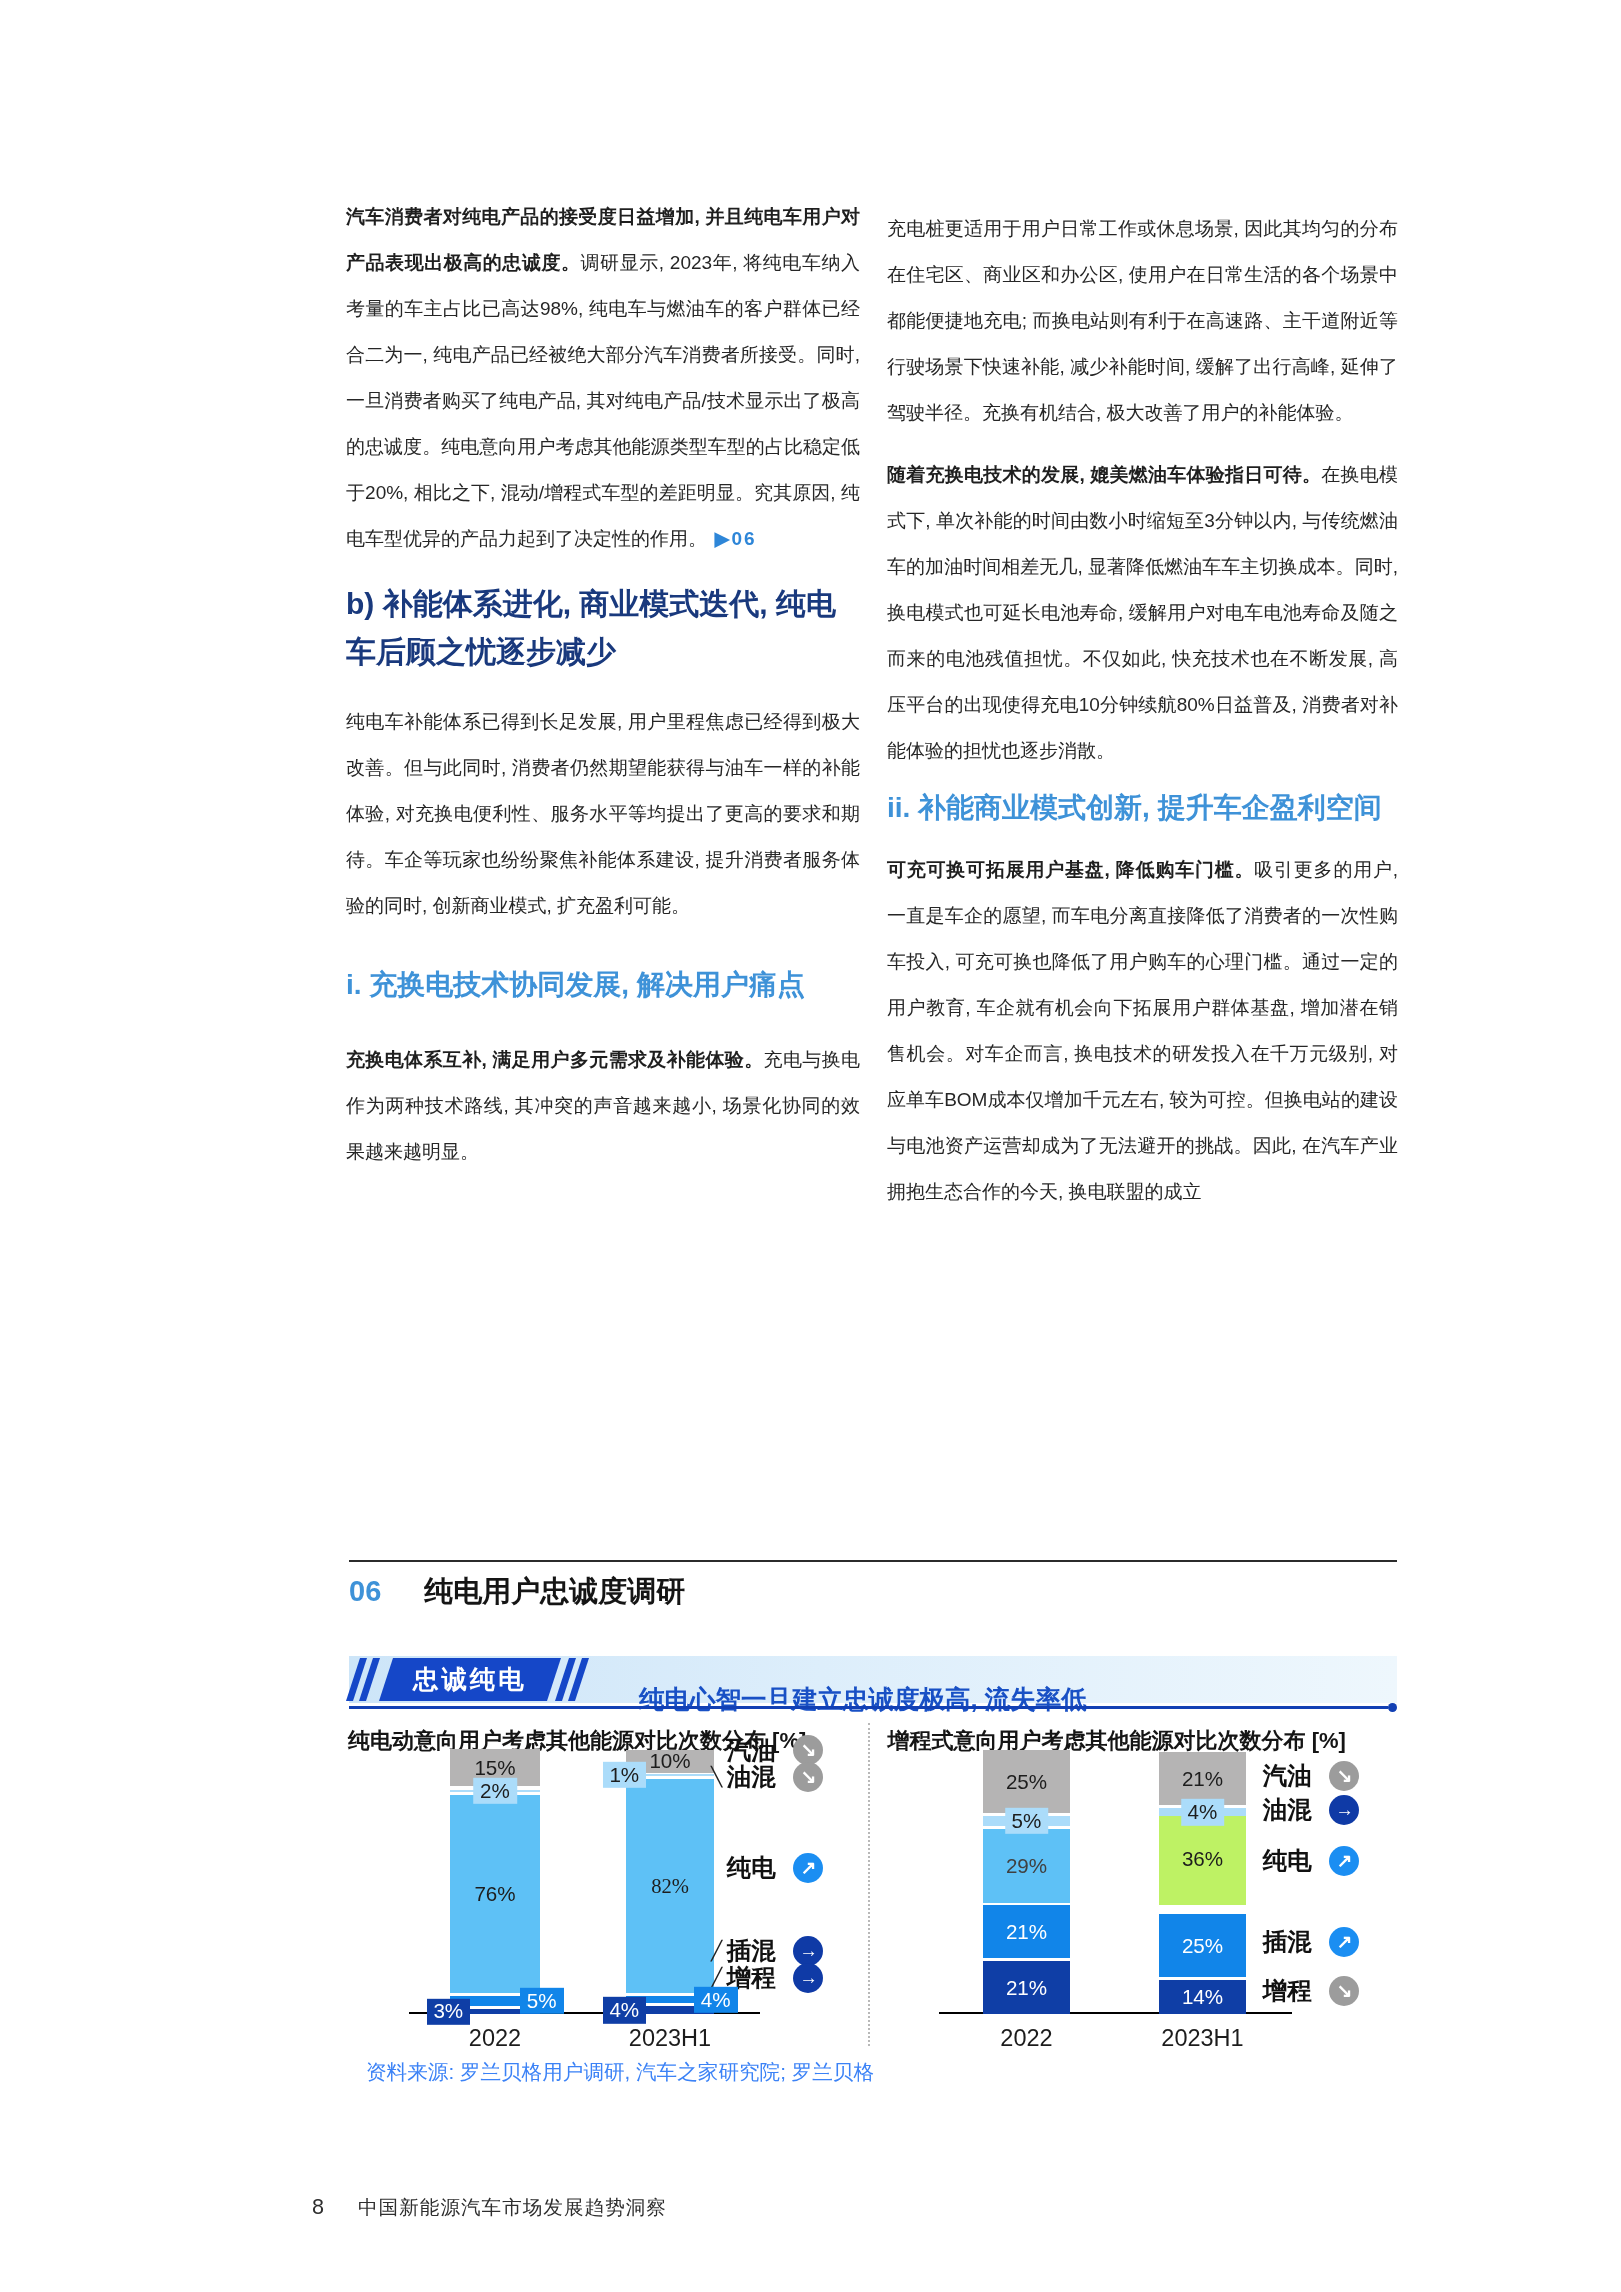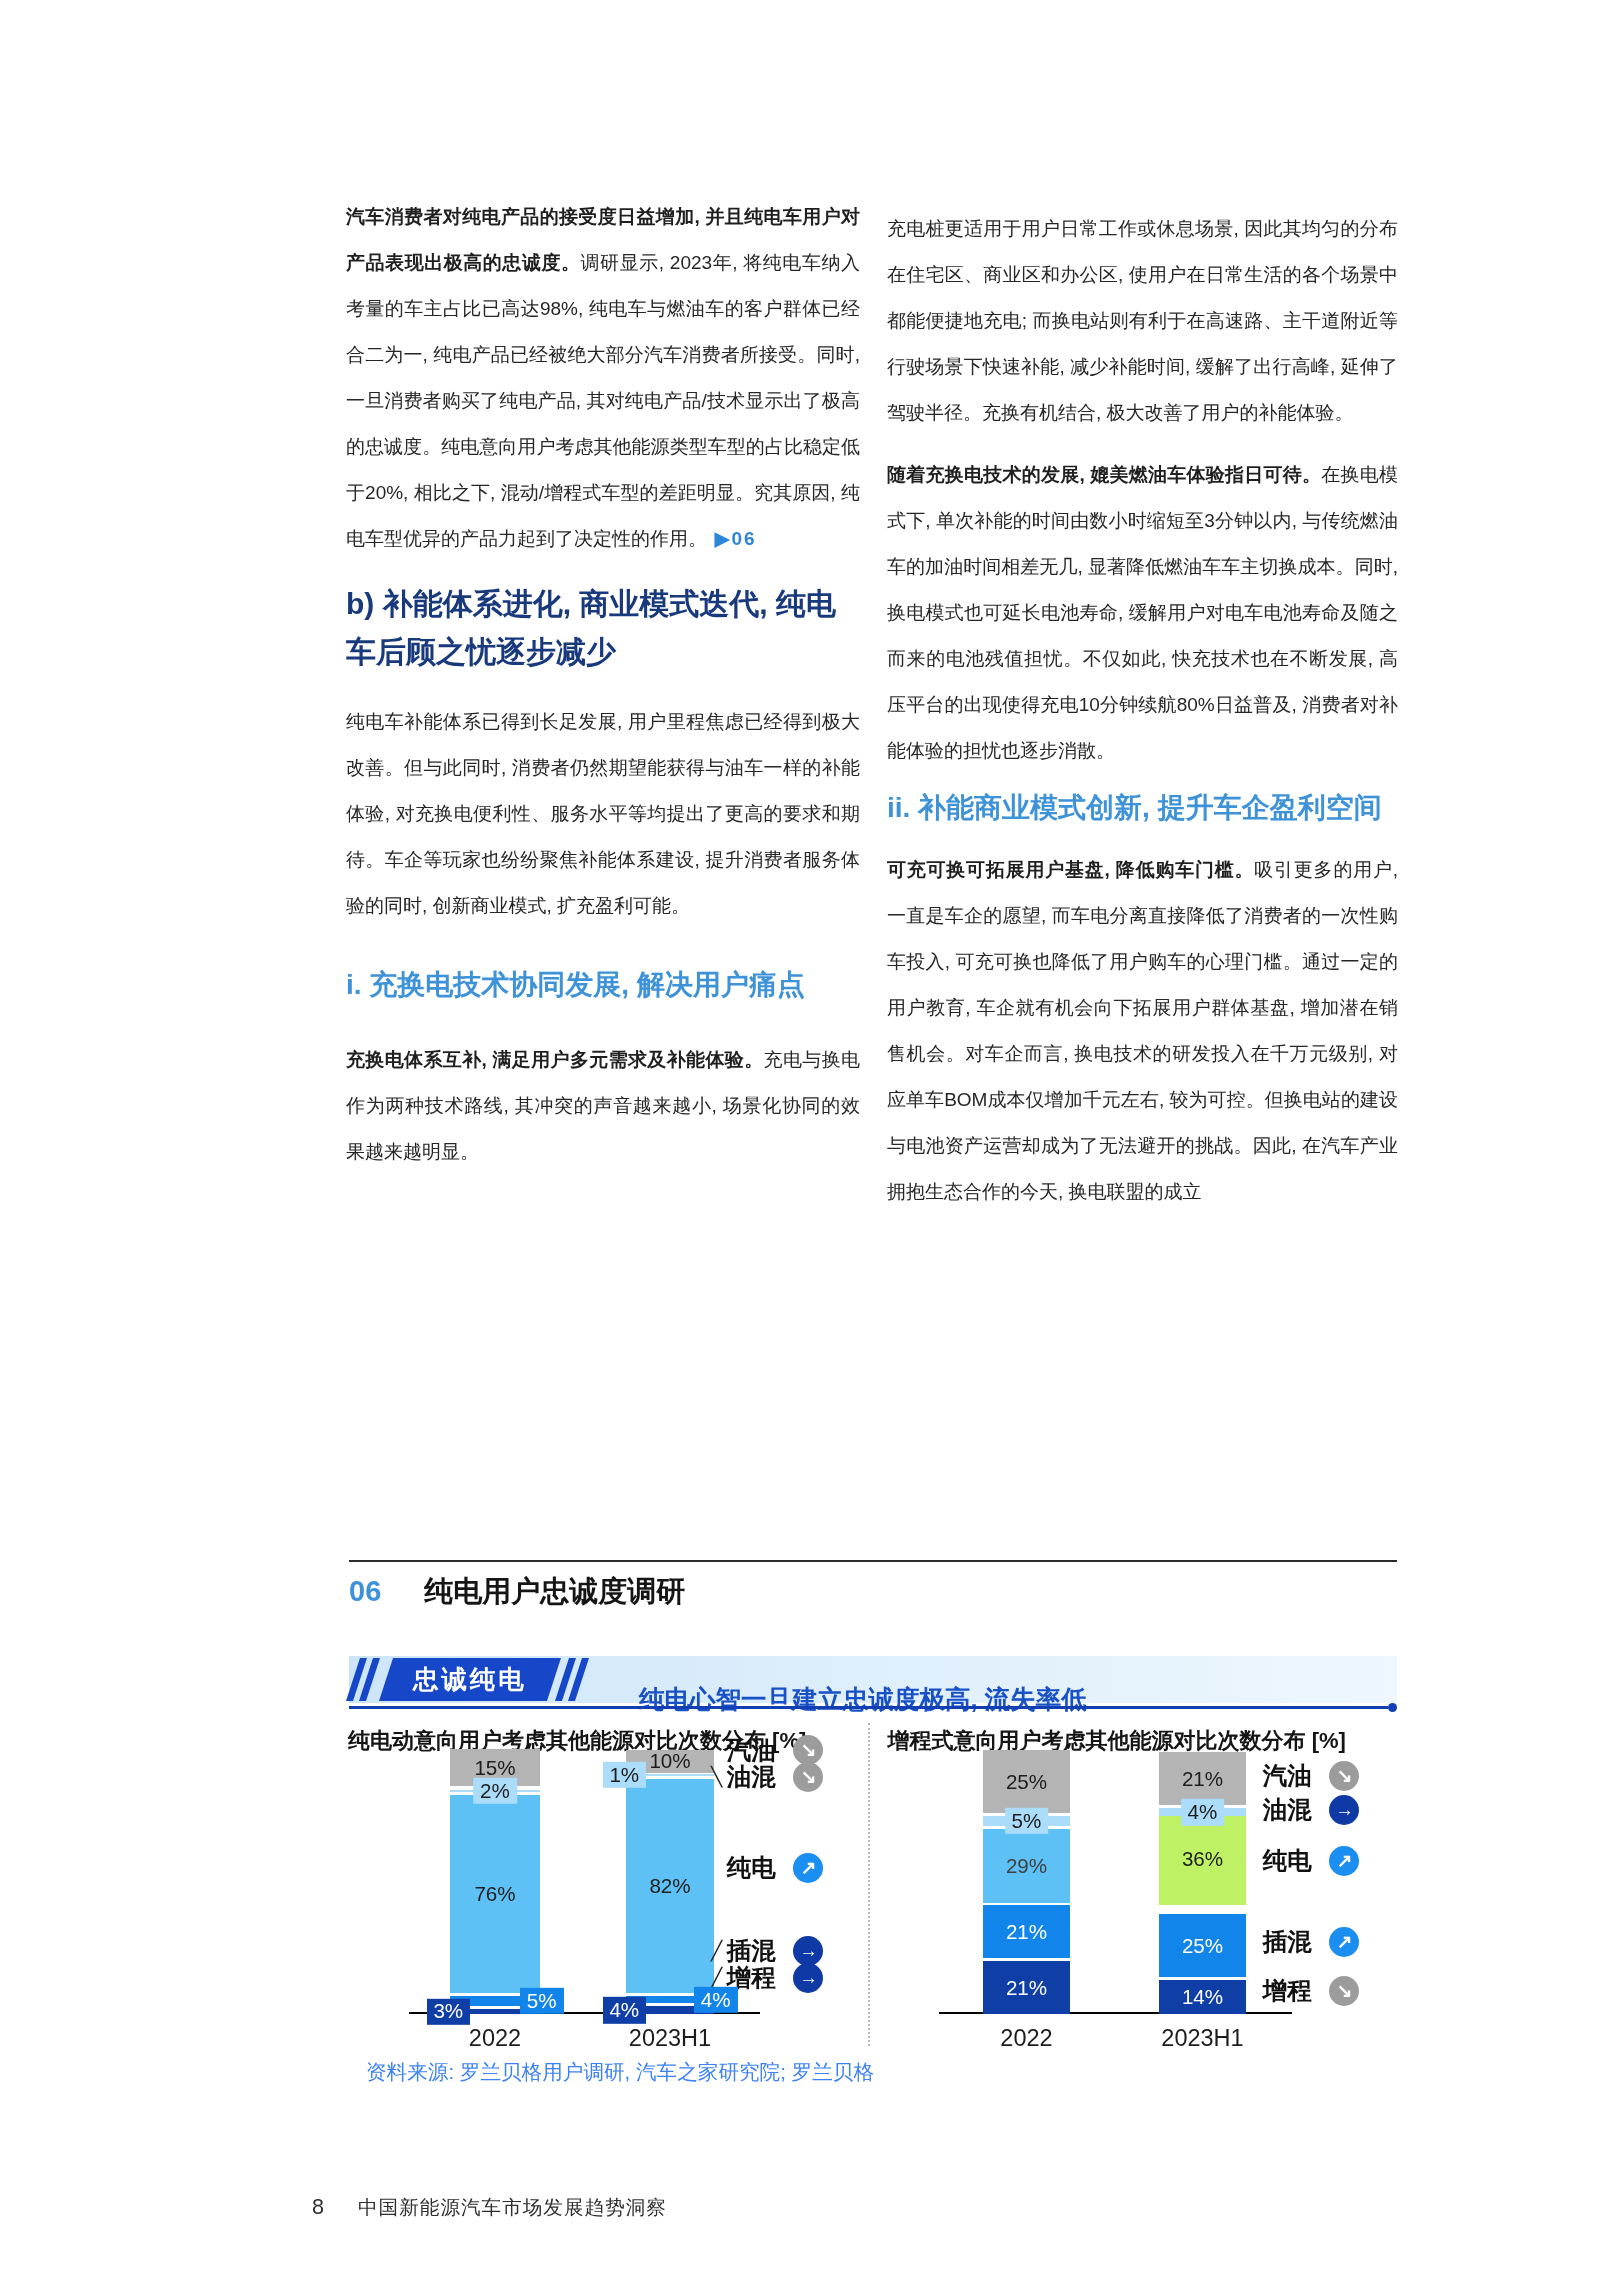--- a/index.html
+++ b/index.html
@@ -124,21 +124,21 @@
         </div>
       </div>
       <div class="cat" style="left: 104px; width: 90px;">2022</div>
       <div class="bar" style="left: 280px; width: 88px;">
         <div class="seg" style="bottom: 0px; height: 7.6px; background: rgb(15, 62, 166);">
           <div class="chip chip-left" style="background: rgb(15, 62, 166); color: rgb(255, 255, 255);">4%</div>
         </div>
         <div class="seg" style="bottom: 10.6px; height: 7.6px; background: rgb(17, 133, 233);">
           <div class="chip chip-right" style="background: rgb(17, 133, 233); color: rgb(255, 255, 255);">4%</div>
         </div>
-        <div class="seg" style="bottom: 21px; height: 214px; background: rgb(94, 193, 246);">
+        <div class="seg" style="bottom: 21px; height: 214px; background: rgb(94, 193, 246); font-family: Liberation Serif, serif;">
           <div class="seg-label" style="color: rgb(29, 29, 29);">82%</div>
         </div>
         <div class="seg" style="bottom: 238px; height: 2.5px; background: rgb(171, 220, 250);">
           <div class="chip chip-left" style="background: rgb(171, 220, 250); color: rgb(29, 29, 29);">1%</div>
         </div>
         <div class="seg" style="bottom: 241px; height: 23.5px; background: rgb(181, 180, 180);">
           <div class="seg-label" style="color: rgb(29, 29, 29);">10%</div>
         </div>
       </div>
       <div class="cat" style="left: 280px; width: 88px;">2023H1</div>

